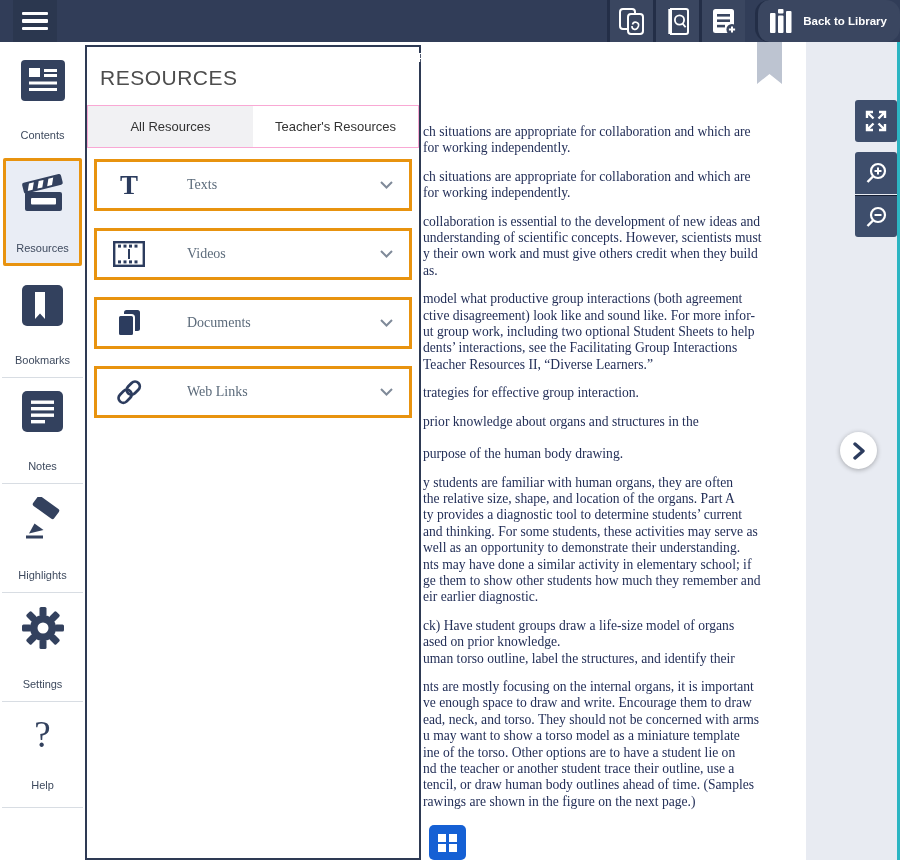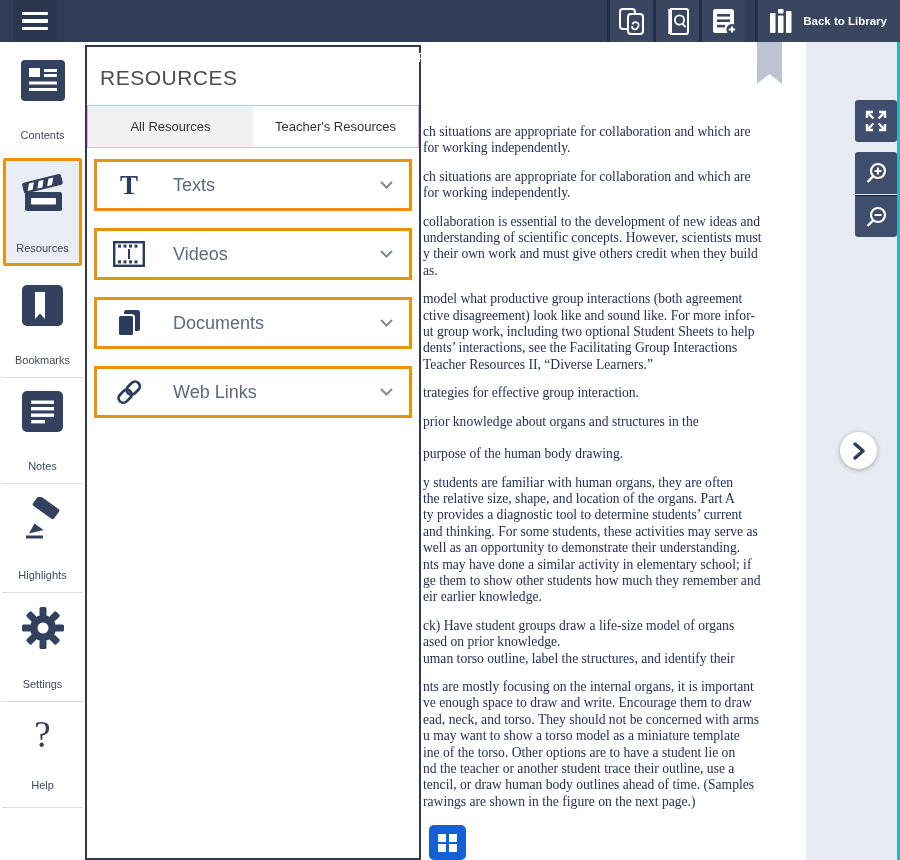--- a/index.html
+++ b/index.html
@@ -13,42 +13,42 @@
   .hamburger-btn { position:absolute; left:13px; top:0; width:44px; height:42px; background:#2B374F;
     display:flex; flex-direction:column; align-items:center; justify-content:center; gap:4px; cursor:pointer; }
   .hamburger-btn i { width:26px; height:3.5px; background:#fff; border-radius:1px; }
   .page-selector { position:absolute; left:0; right:0; top:0; height:42px; display:flex;
     align-items:center; justify-content:center; gap:3px; color:#fff; font-size:13.5px; pointer-events:none;margin-top:36px; }
   .page-selector .hit { pointer-events:auto; display:flex; align-items:center; gap:3px; cursor:pointer; }
   .topbar-right { position:absolute; right:0; top:0; height:42px; display:flex; align-items:stretch; }
   .tb-btn { width:46px; background:#3A4660; border-left:3px solid #232E47;
     display:flex; align-items:center; justify-content:center; cursor:pointer; }
   .back-btn { margin-left:10px; padding:0 13px 0 11px; background:#3A4660; border-left:3px solid #232E47;
-    display:flex; align-items:center; gap:9px; color:#fff; font-size:11.5px; font-weight:bold; cursor:pointer; }
+    display:flex; align-items:center; gap:9px; color:#fff; font-size:11.5px; font-weight:bold; cursor:pointer;border-radius:14px; }
   
   .sidebar { position:absolute; left:0; top:42px; width:85px; bottom:0; background:#fff; z-index:4; }
   .side-item { display:flex; flex-direction:column; align-items:center; gap:24px; padding:13px 0 11px; cursor:pointer; }
   .side-item .lbl { font-size:11px; color:#3E4A5E; }
   .side-item.first { padding-top:18px; }
   .side-item.bordered { border-top:1px solid #D8DDE3; margin:0 2px; }
   .side-item.last { border-bottom:1px solid #D8DDE3; padding-bottom:16px; }
   .side-item.active { margin:6px 3px; border:3px solid #E8930F; background:#E9EDF5; border-radius:2px; padding:10px 0 9px; }
   .help-q { font-family:"Liberation Serif", serif; font-size:37px; line-height:40px; color:#33415E; }
   
   .panel { position:absolute; left:85px; top:45px; width:336px; height:815px; background:#fff;
     border:2px solid #2E3A54; z-index:5; }
   .panel-title { margin:19px 0 15px 13px; font-size:21px; color:#4D4D4D; letter-spacing:.5px; }
   .tabs { display:flex; height:43px; border:1px solid #f9a8d4; }
   .tab { flex:1; display:flex; align-items:center; justify-content:center; font-size:13px; color:#333; cursor:pointer; background:#fff; }
   .tab.active { background:#F1F1F3; }
   .acc-row { margin:17px 7px 0; height:52px; border:3px solid #E8930F; background:#fff;
     display:flex; align-items:center; cursor:pointer; }
   .acc-row.first { margin-top:11px; }
   .acc-icon { width:32px; margin-left:16px; display:flex; align-items:center; justify-content:center; }
-  .acc-label { margin-left:28px; font-size:18px; color:#5C6B7B; flex:1; }
+  .acc-label { margin-left:42px; font-size:14px; color:#5C6B7B; flex:1;font-family:Liberation Serif, serif; }
   .acc-chevron { margin-right:15px; display:flex; }
   .texts-T { font-family:"Liberation Serif", serif; font-weight:bold; font-size:27px; color:#2C3C5E; line-height:28px; }
   
   .page-doc { position:absolute; left:421px; top:42px; width:385px; bottom:0; background:#fff; overflow:hidden; z-index:1; }
   .doc-text { position:absolute; left:2px; top:70px; width:383px; font-family:"Liberation Serif", serif;
     font-size:13.6px; line-height:16.4px; color:#232F58; }
   .para { margin:12px 0 8px 0; }
   .para.gap-before { margin-top:16px; }
   .line { white-space:nowrap; }
   .bookmark-ribbon { position:absolute; left:757px; top:42px; width:25px; height:42px; background:#BDC4D1;
@@ -157,21 +157,21 @@
         <div class="line">purpose of the human body drawing.</div>
       </div>
       <div class="para">
         <div class="line">y students are familiar with human organs, they are often</div>
         <div class="line">the relative size, shape, and location of the organs. Part A</div>
         <div class="line">ty provides a diagnostic tool to determine students’ current</div>
         <div class="line">and thinking. For some students, these activities may serve as</div>
         <div class="line">well as an opportunity to demonstrate their understanding.</div>
         <div class="line">nts may have done a similar activity in elementary school; if</div>
         <div class="line">ge them to show other students how much they remember and</div>
-        <div class="line">eir earlier knowledge.</div>
+        <div class="line">eir earlier diagnostic.</div>
       </div>
       <div class="para">
         <div class="line">ck) Have student groups draw a life-size model of organs</div>
         <div class="line">ased on prior knowledge.</div>
         <div class="line">uman torso outline, label the structures, and identify their</div>
       </div>
       <div class="para">
         <div class="line">nts are mostly focusing on the internal organs, it is important</div>
         <div class="line">ve enough space to draw and write. Encourage them to draw</div>
         <div class="line">ead, neck, and torso. They should not be concerned with arms</div>

